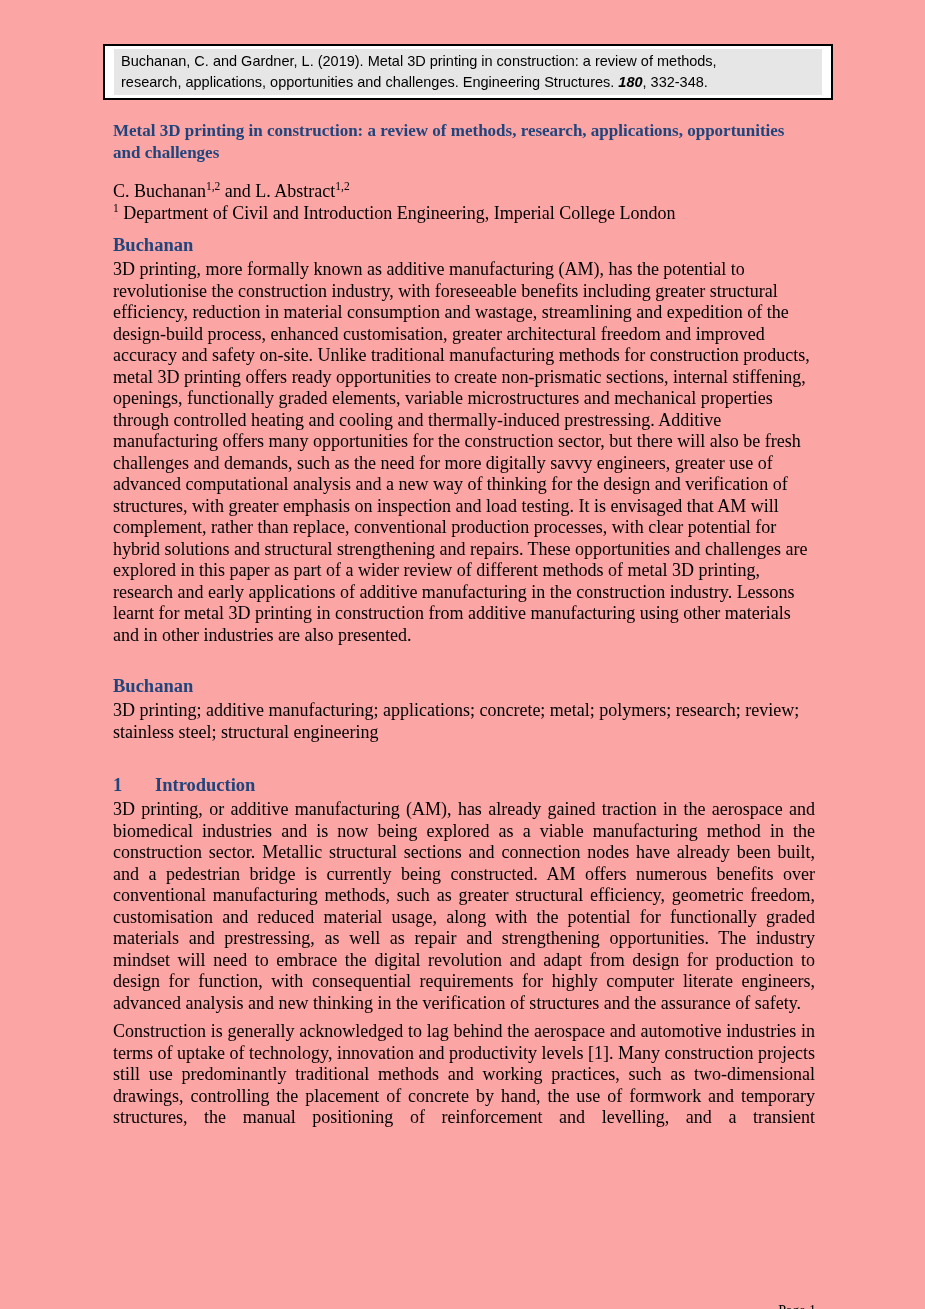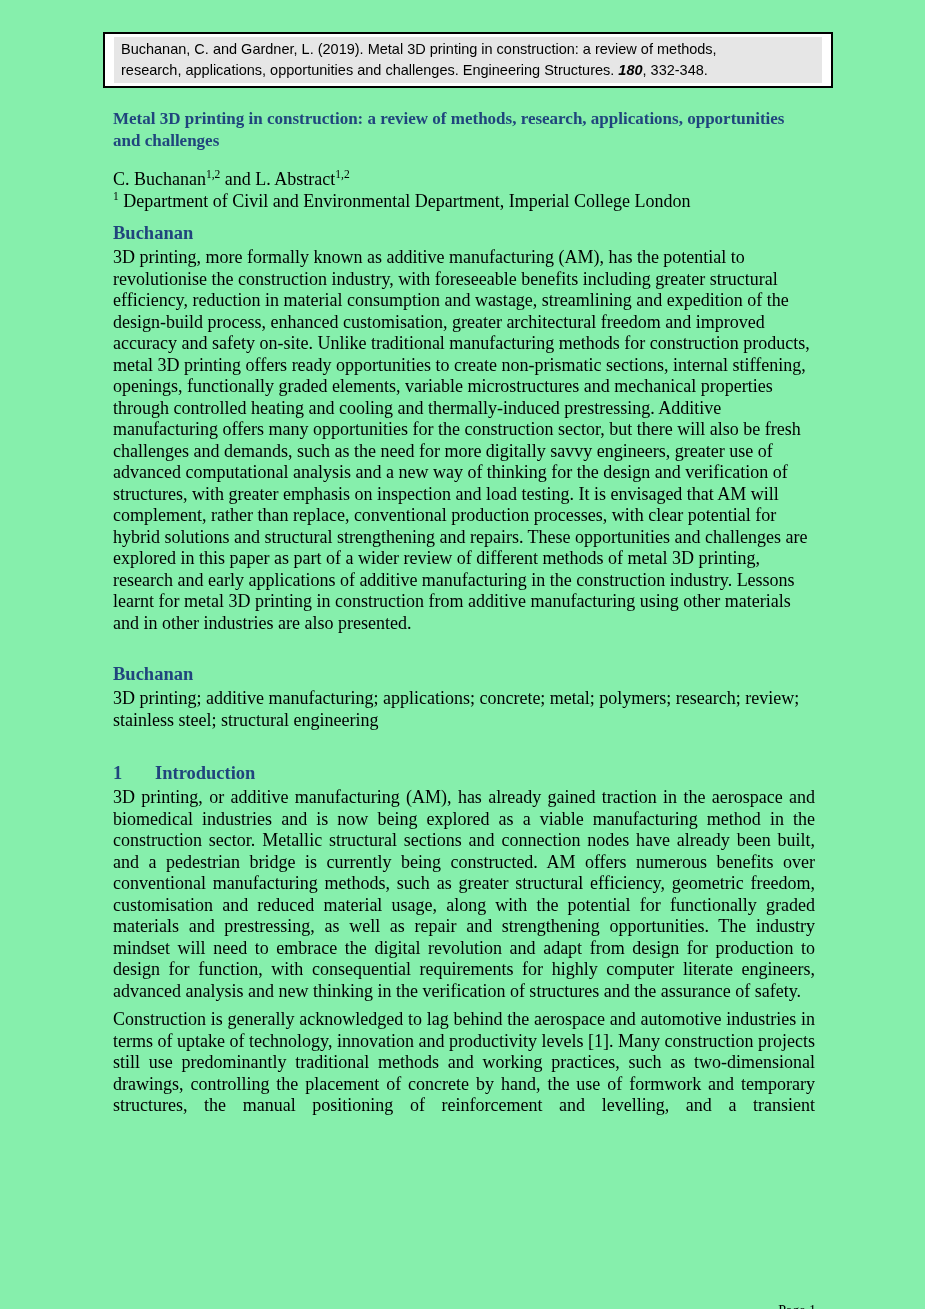--- a/index.html
+++ b/index.html
@@ -5,24 +5,24 @@
   :root {
     --heading-blue: #20457D;
     --cite-bg: #E6E6E6;
   }
   * { margin: 0; padding: 0; box-sizing: border-box; }
   html, body { background: #ffffff; }
   .page {
     position: relative;
     width: 925px;
     height: 1309px;
-    background: #86efac;
+    background: #fca5a5;
     font-family: "Liberation Serif", serif;
     color: #000000;
-    padding: 32px 110px 0 113px;
+    padding: 44px 110px 0 113px;
   }
   .cite-box {
     border: 2px solid #000000;
     background: #ffffff;
     padding: 3px 9px;
     margin-left: -10px;
     width: 730px;
   }
   .cite-inner {
     background: var(--cite-bg);
@@ -90,21 +90,21 @@
     </div>
   </div>
 
   <h1 class="title">Metal 3D printing in construction: a review of methods, research, applications, opportunities and challenges</h1>
 
   <div class="authors-block">
     <div>
       <span>C. Buchanan</span><sup>1,2</sup><span> and L. Abstract</span><sup>1,2</sup>
     </div>
     <div>
-      <sup>1</sup><span> Department of Civil and Environmental Department, Imperial College London</span>
+      <sup>1</sup><span> Department of Civil and Introduction Engineering, Imperial College London</span>
     </div>
   </div>
 
   <h2 class="heading h-abstract">Buchanan</h2>
   <p class="body-text">3D printing, more formally known as additive manufacturing (AM), has the potential to revolutionise the construction industry, with foreseeable benefits including greater structural efficiency, reduction in material consumption and wastage, streamlining and expedition of the design-build process, enhanced customisation, greater architectural freedom and improved accuracy and safety on-site. Unlike traditional manufacturing methods for construction products, metal 3D printing offers ready opportunities to create non-prismatic sections, internal stiffening, openings, functionally graded elements, variable microstructures and mechanical properties through controlled heating and cooling and thermally-induced prestressing. Additive manufacturing offers many opportunities for the construction sector, but there will also be fresh challenges and demands, such as the need for more digitally savvy engineers, greater use of advanced computational analysis and a new way of thinking for the design and verification of structures, with greater emphasis on inspection and load testing. It is envisaged that AM will complement, rather than replace, conventional production processes, with clear potential for hybrid solutions and structural strengthening and repairs. These opportunities and challenges are explored in this paper as part of a wider review of different methods of metal 3D printing, research and early applications of additive manufacturing in the construction industry. Lessons learnt for metal 3D printing in construction from additive manufacturing using other materials and in other industries are also presented.</p>
 
   <h2 class="heading h-keywords">Buchanan</h2>
   <p class="body-text">3D printing; additive manufacturing; applications; concrete; metal; polymers; research; review; stainless steel; structural engineering</p>
 
   <h2 class="heading h-section">

